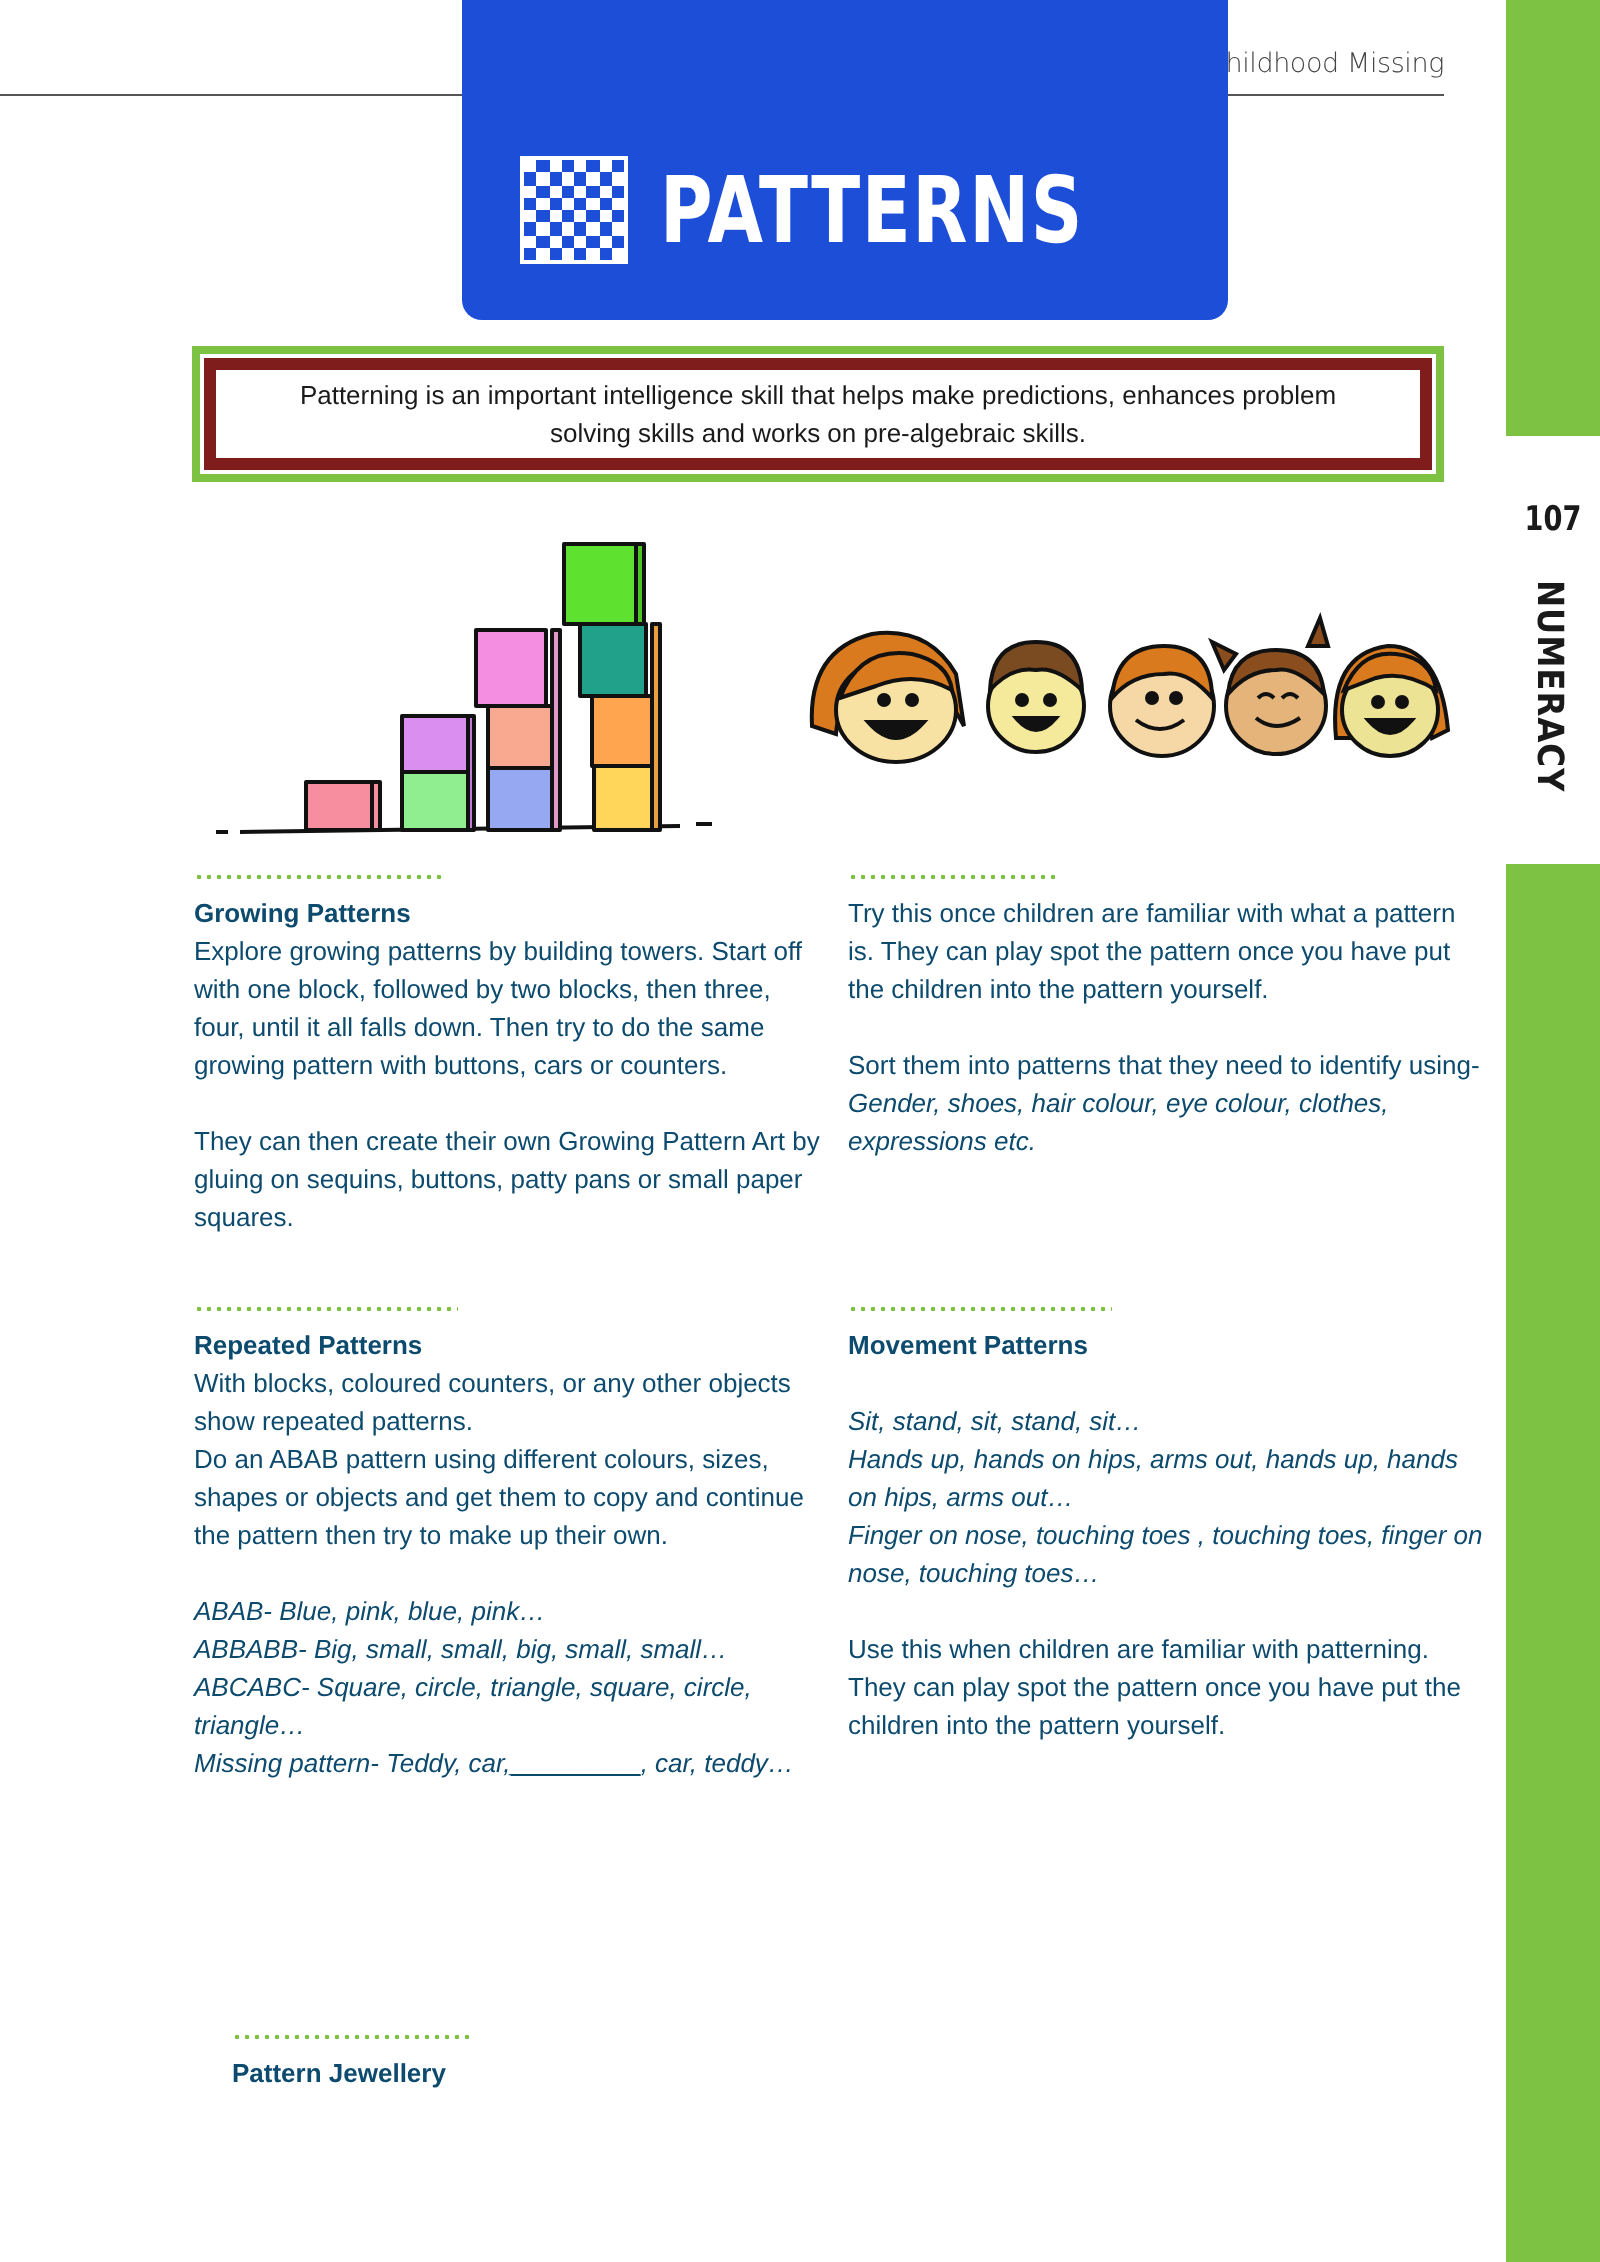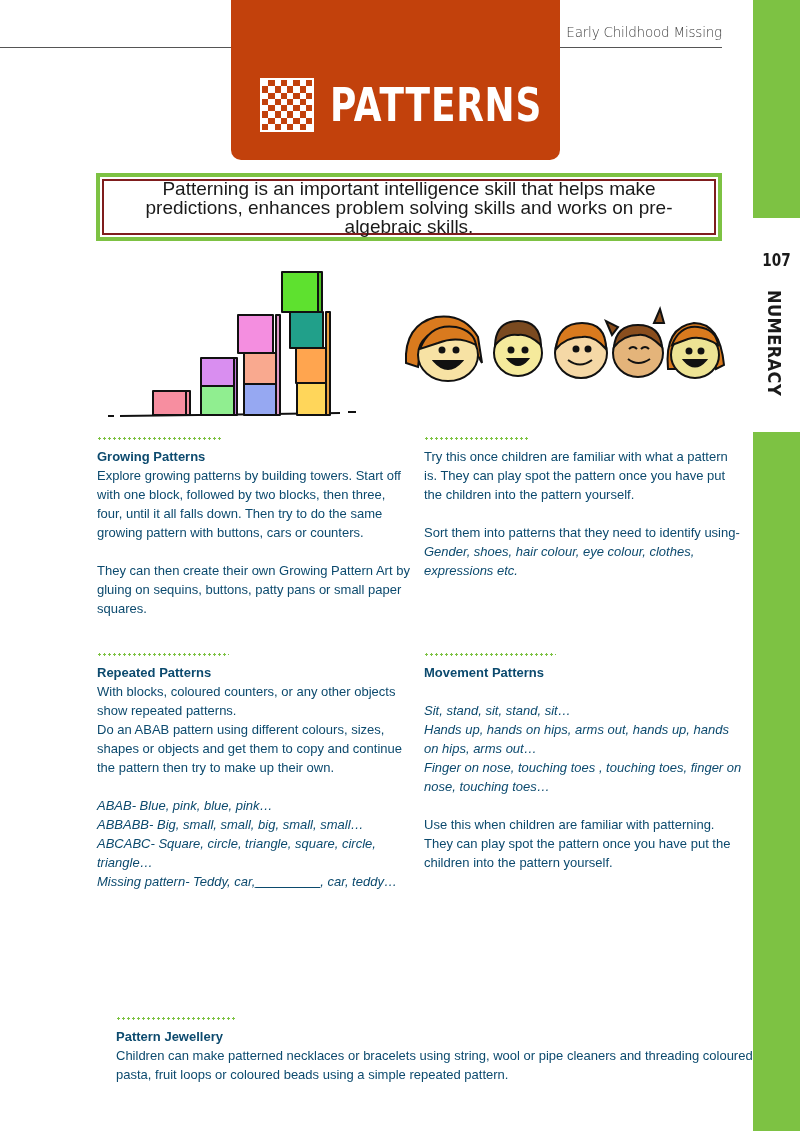--- a/index.html
+++ b/index.html
@@ -1,37 +1,37 @@
 <!DOCTYPE html>
 <html><head>
 <meta charset="utf-8">
 <style>
   html, body { margin: 0; padding: 0; }
   body { width: 800px; height: 1131px; position: relative; background: #ffffff; overflow: hidden;
          font-family: "Liberation Sans", sans-serif; color: #1a1a1a; }
   .header-rule { position: absolute; left: 0; top: 47px; width: 722px; height: 1px; background: #555; }
   .edition { position: absolute; right: 78px; top: 24px; font-size: 13.5px; color: #444; font-family: "DejaVu Sans", sans-serif; font-weight: 300; letter-spacing: -0.2px; }
-  .title-tab { position: absolute; left: 231px; top: 0; width: 329px; height: 160px; background: #c2410c;
+  .title-tab { position: absolute; left: 231px; top: 0; width: 383px; height: 160px; background: #1d4ed8;
                border-radius: 0 0 10px 10px; }
   .title-row { position: absolute; left: 29px; top: 78px; display: flex; align-items: center; }
   .checker { width: 54px; height: 54px; display: grid; grid-template-columns: repeat(8, 1fr); grid-template-rows: repeat(8, 1fr); border: 2px solid #fff; box-sizing: border-box; }
   .checker span { display: block; }
   .checker span.w { background: #fff; }
   .title-text { margin-left: 16px; font-family: "DejaVu Sans", sans-serif; font-weight: bold; font-size: 46px; color: #fff;
                 letter-spacing: 1px; transform: scaleX(0.78); transform-origin: left center; line-height: 1; }
   .side-bar-top { position: absolute; left: 753px; top: 0; width: 47px; height: 218px; background: #7dc243; }
   .side-bar-bot { position: absolute; left: 753px; top: 432px; width: 47px; height: 699px; background: #7dc243; }
   .page-num { position: absolute; left: 753px; width: 47px; top: 250px; text-align: center; font-family: "DejaVu Sans", sans-serif;
               font-weight: bold; font-size: 17px; color: #1a1a1a; transform: scaleX(0.8); }
   .section-vertical { position: absolute; left: 764px; top: 290px; writing-mode: vertical-rl; font-family: "DejaVu Sans", sans-serif;
               font-weight: bold; font-size: 18px; color: #1a1a1a; letter-spacing: 0.5px; transform: scaleY(0.9); transform-origin: top; }
   .intro-box { position: absolute; left: 96px; top: 173px; width: 626px; height: 68px; box-sizing: border-box;
                border: 4px solid #7dc243; padding: 2px; }
-  .intro-inner { width: 100%; height: 100%; box-sizing: border-box; border: 2px solid #7f1d1d; display: flex;
-                 align-items: center; justify-content: center; text-align: center; font-size: 19px; line-height: 19px; color: #1a1a1a; padding: 0 30px; }
+  .intro-inner { width: 100%; height: 100%; box-sizing: border-box; border: 6px solid #7f1d1d; display: flex;
+                 align-items: center; justify-content: center; text-align: center; font-size: 13px; line-height: 19px; color: #1a1a1a; padding: 0 30px; }
   .blocks-art { position: absolute; left: 100px; top: 262px; width: 270px; height: 158px; }
   .faces-art { position: absolute; left: 398px; top: 305px; width: 336px; height: 80px; }
   .col { position: absolute; font-size: 13px; line-height: 19px; color: #0c4a6e; }
   .col-left { left: 97px; width: 315px; }
   .col-right { left: 424px; width: 320px; }
   .section { position: absolute; }
   .dots { height: 3px; margin-bottom: 7px; background-image: radial-gradient(circle, #7dc243 1px, transparent 1.3px);
           background-size: 5px 3px; background-repeat: repeat-x; }
   .sec-title { font-weight: bold; }
   .para { margin: 0; }
@@ -227,14 +227,13 @@
   <p class="para it">Sit, stand, sit, stand, sit…</p>
   <p class="para it">Hands up, hands on hips, arms out, hands up, hands on hips, arms out…</p>
   <p class="para it">Finger on nose, touching toes , touching toes, finger on nose, touching toes…</p>
   <div class="gap"></div>
   <p class="para">Use this when children are familiar with patterning. They can play spot the pattern once you have put the children into the pattern yourself.</p>
 </div>
 
 <div class="col section" style="left:97px; width:640px; top:1017px;margin-left:19px;">
   <div class="dots" style="width:120px;"></div>
   <div class="sec-title">Pattern Jewellery</div>
-  <p class="para">Children can make patterned necklaces or bracelets using string, wool or pipe cleaners and threading coloured pasta, fruit loops or coloured beads using a simple repeated pattern.</p>
 </div>
 
 </body></html>

